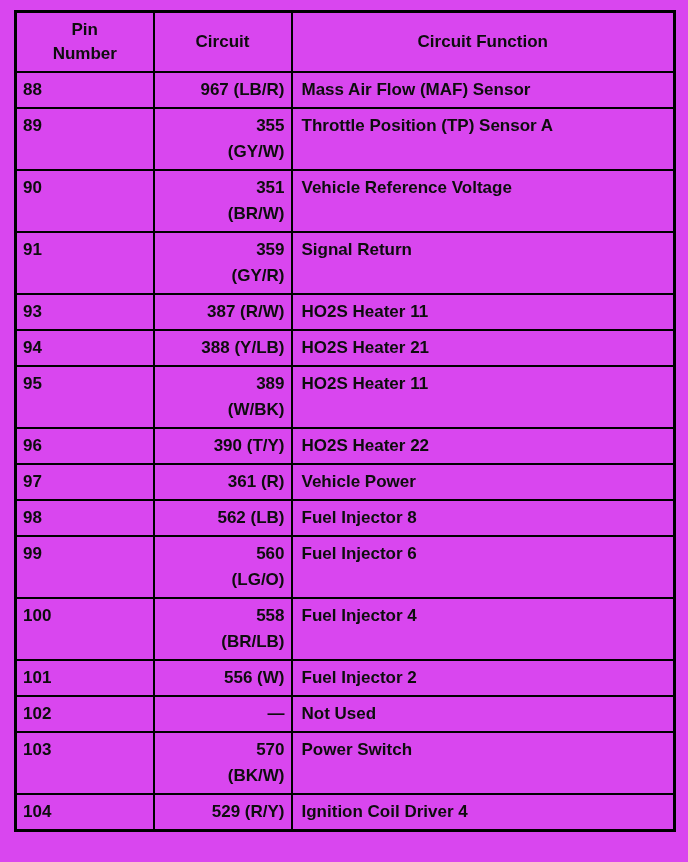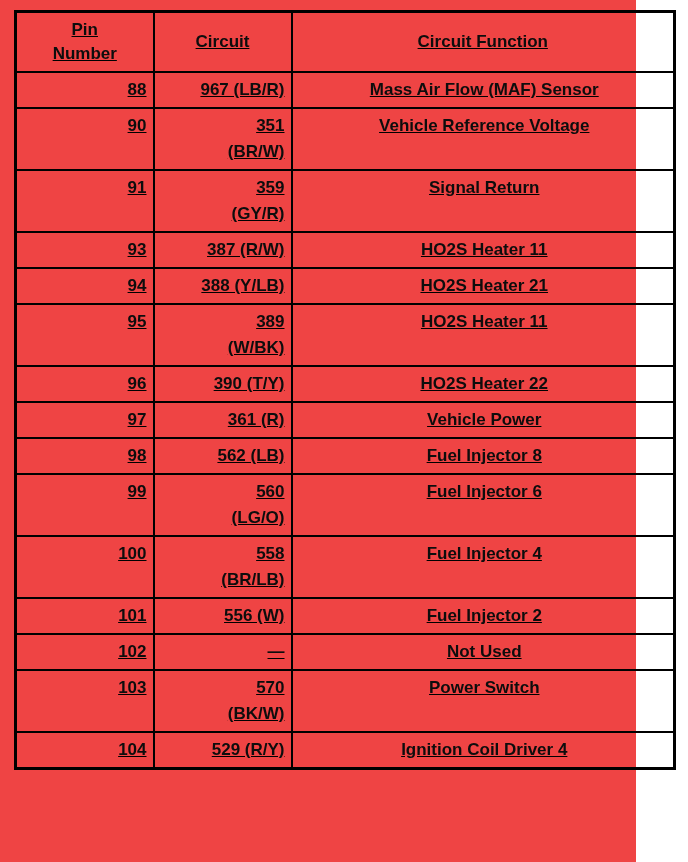--- a/index.html
+++ b/index.html
@@ -5,27 +5,26 @@
   html, body {
     margin: 0;
     padding: 0;
     background: #ffffff;
     width: 688px;
     height: 862px;
     overflow: hidden;
   }
   .page {
     position: relative;
-    width: 636px;
+    width: 688px;
     height: 862px;
-    background: #ef4444;
+    background: #d946ef;
     box-sizing: border-box;
     padding: 10px 0 0 14px;
     font-family: "Liberation Sans", sans-serif;
-    text-decoration: underline;
   }
   table.pin-table {
     border-collapse: collapse;
     table-layout: fixed;
     width: 659px;
     border: 3px solid #000;
   }
   col.col-pin      { width: 138px; }
   col.col-circuit  { width: 138px; }
   col.col-function { width: 383px; }
@@ -44,27 +43,27 @@
     vertical-align: middle;
     text-align: center;
     line-height: 24px;
     padding: 5px 4px;
     font-size: 17px;
   }
   td {
     vertical-align: top;
   }
   td.pin {
-    text-align: right;
+    text-align: left;
   }
   td.circuit {
     text-align: right;
   }
   td.func {
-    text-align: center;
+    text-align: left;
     padding-left: 9px;
   }
 </style>
 </head>
 <body>
 
 <div class="page">
   <table class="pin-table">
     <colgroup>
       <col class="col-pin">
@@ -77,20 +76,26 @@
 Number</th>
         <th>Circuit</th>
         <th>Circuit Function</th>
       </tr>
     </thead>
     <tbody id="table-body">
         <tr>
           <td class="pin">88</td>
           <td class="circuit">967 (LB/R)</td>
           <td class="func">Mass Air Flow (MAF) Sensor</td>
+        </tr>
+        <tr>
+          <td class="pin">89</td>
+          <td class="circuit">355
+(GY/W)</td>
+          <td class="func">Throttle Position (TP) Sensor A</td>
         </tr>
         <tr>
           <td class="pin">90</td>
           <td class="circuit">351
 (BR/W)</td>
           <td class="func">Vehicle Reference Voltage</td>
         </tr>
         <tr>
           <td class="pin">91</td>
           <td class="circuit">359

